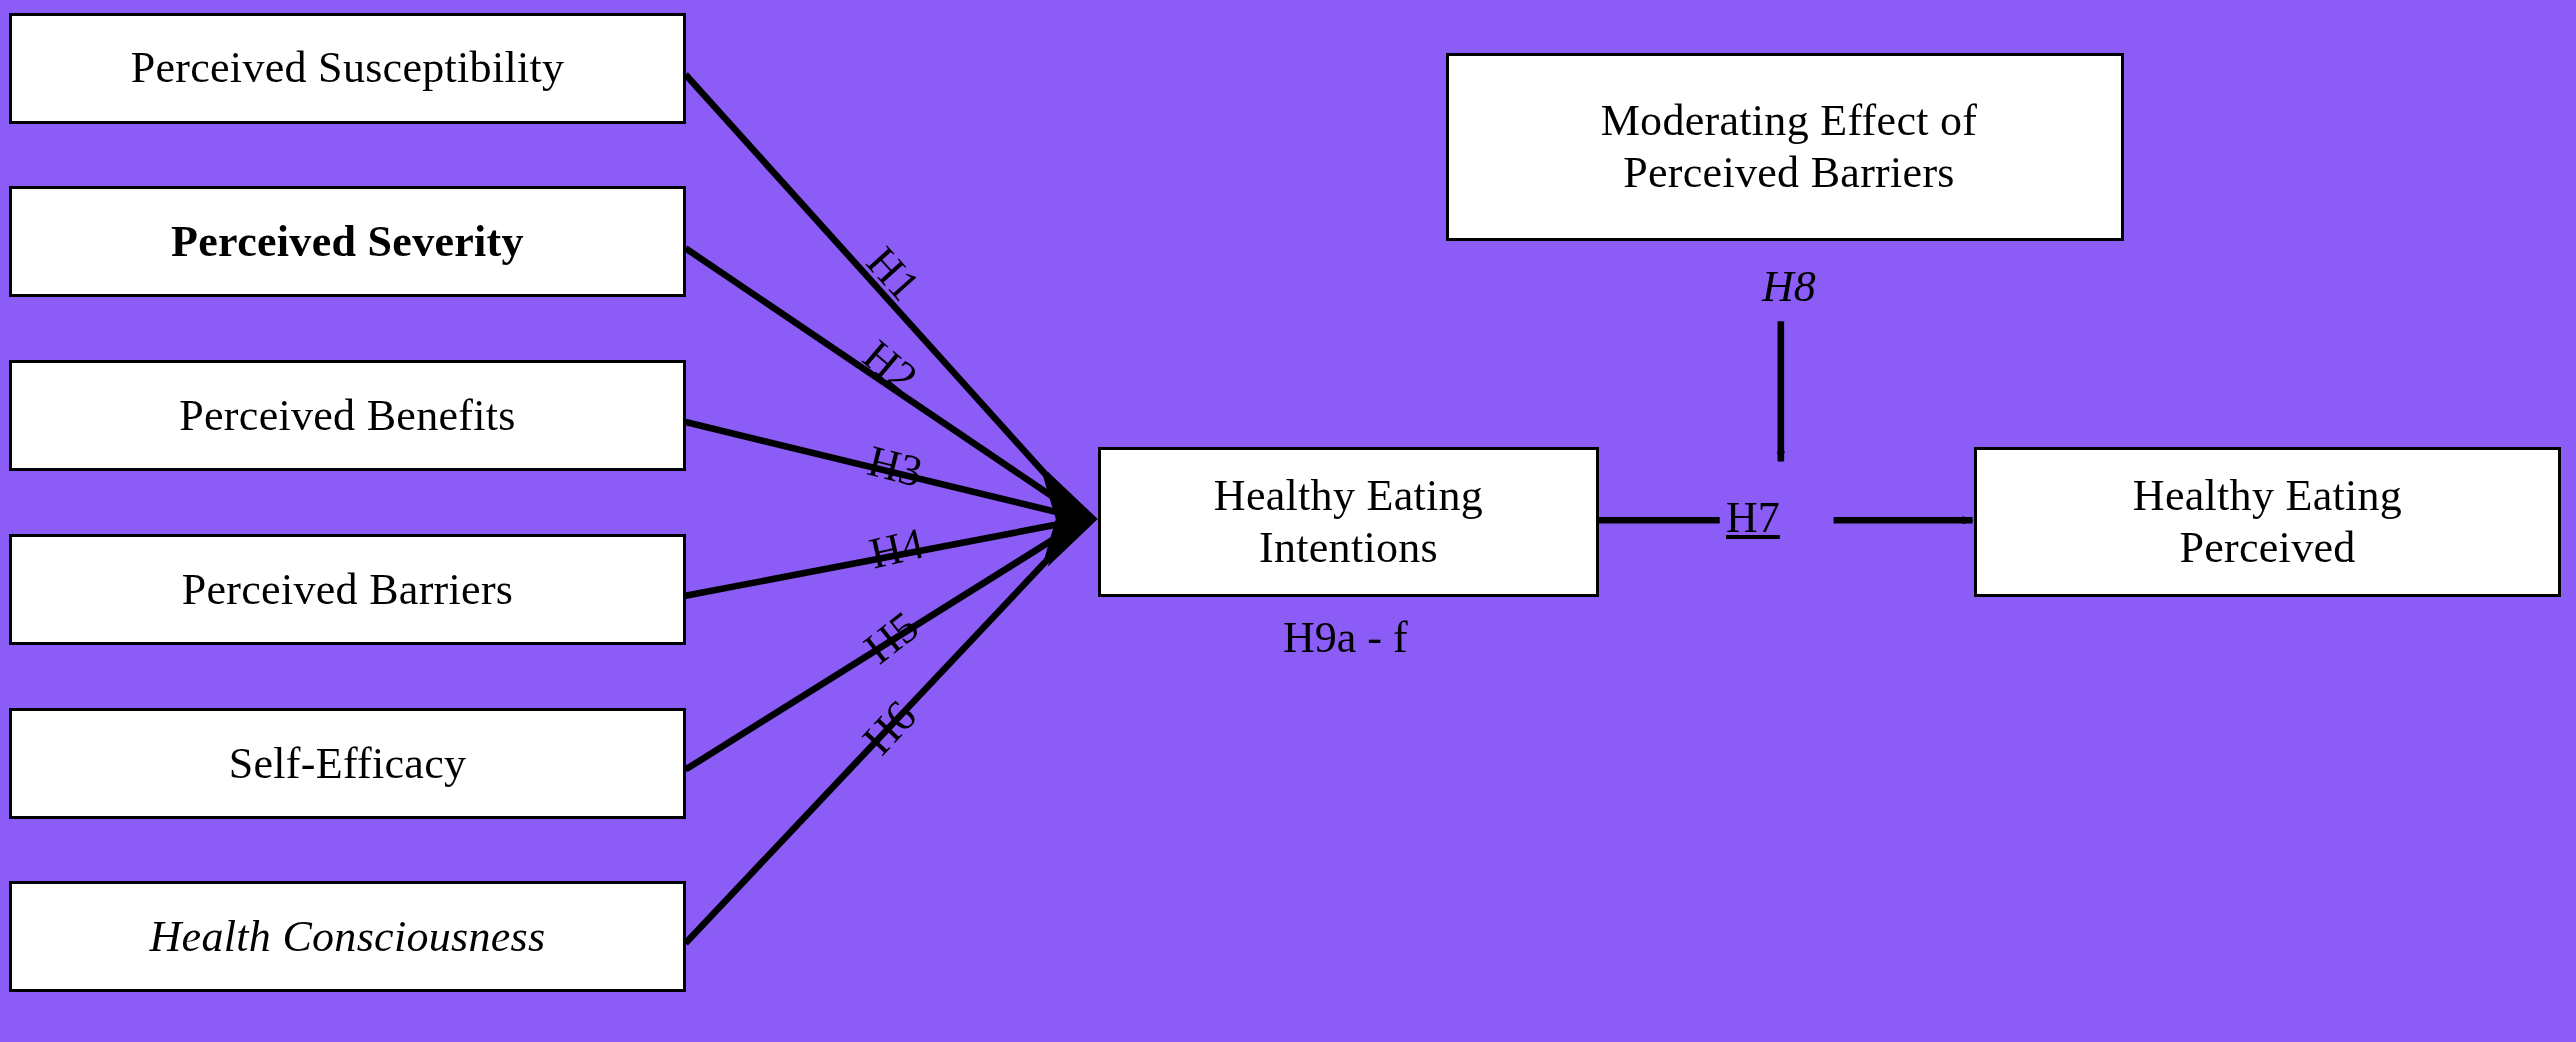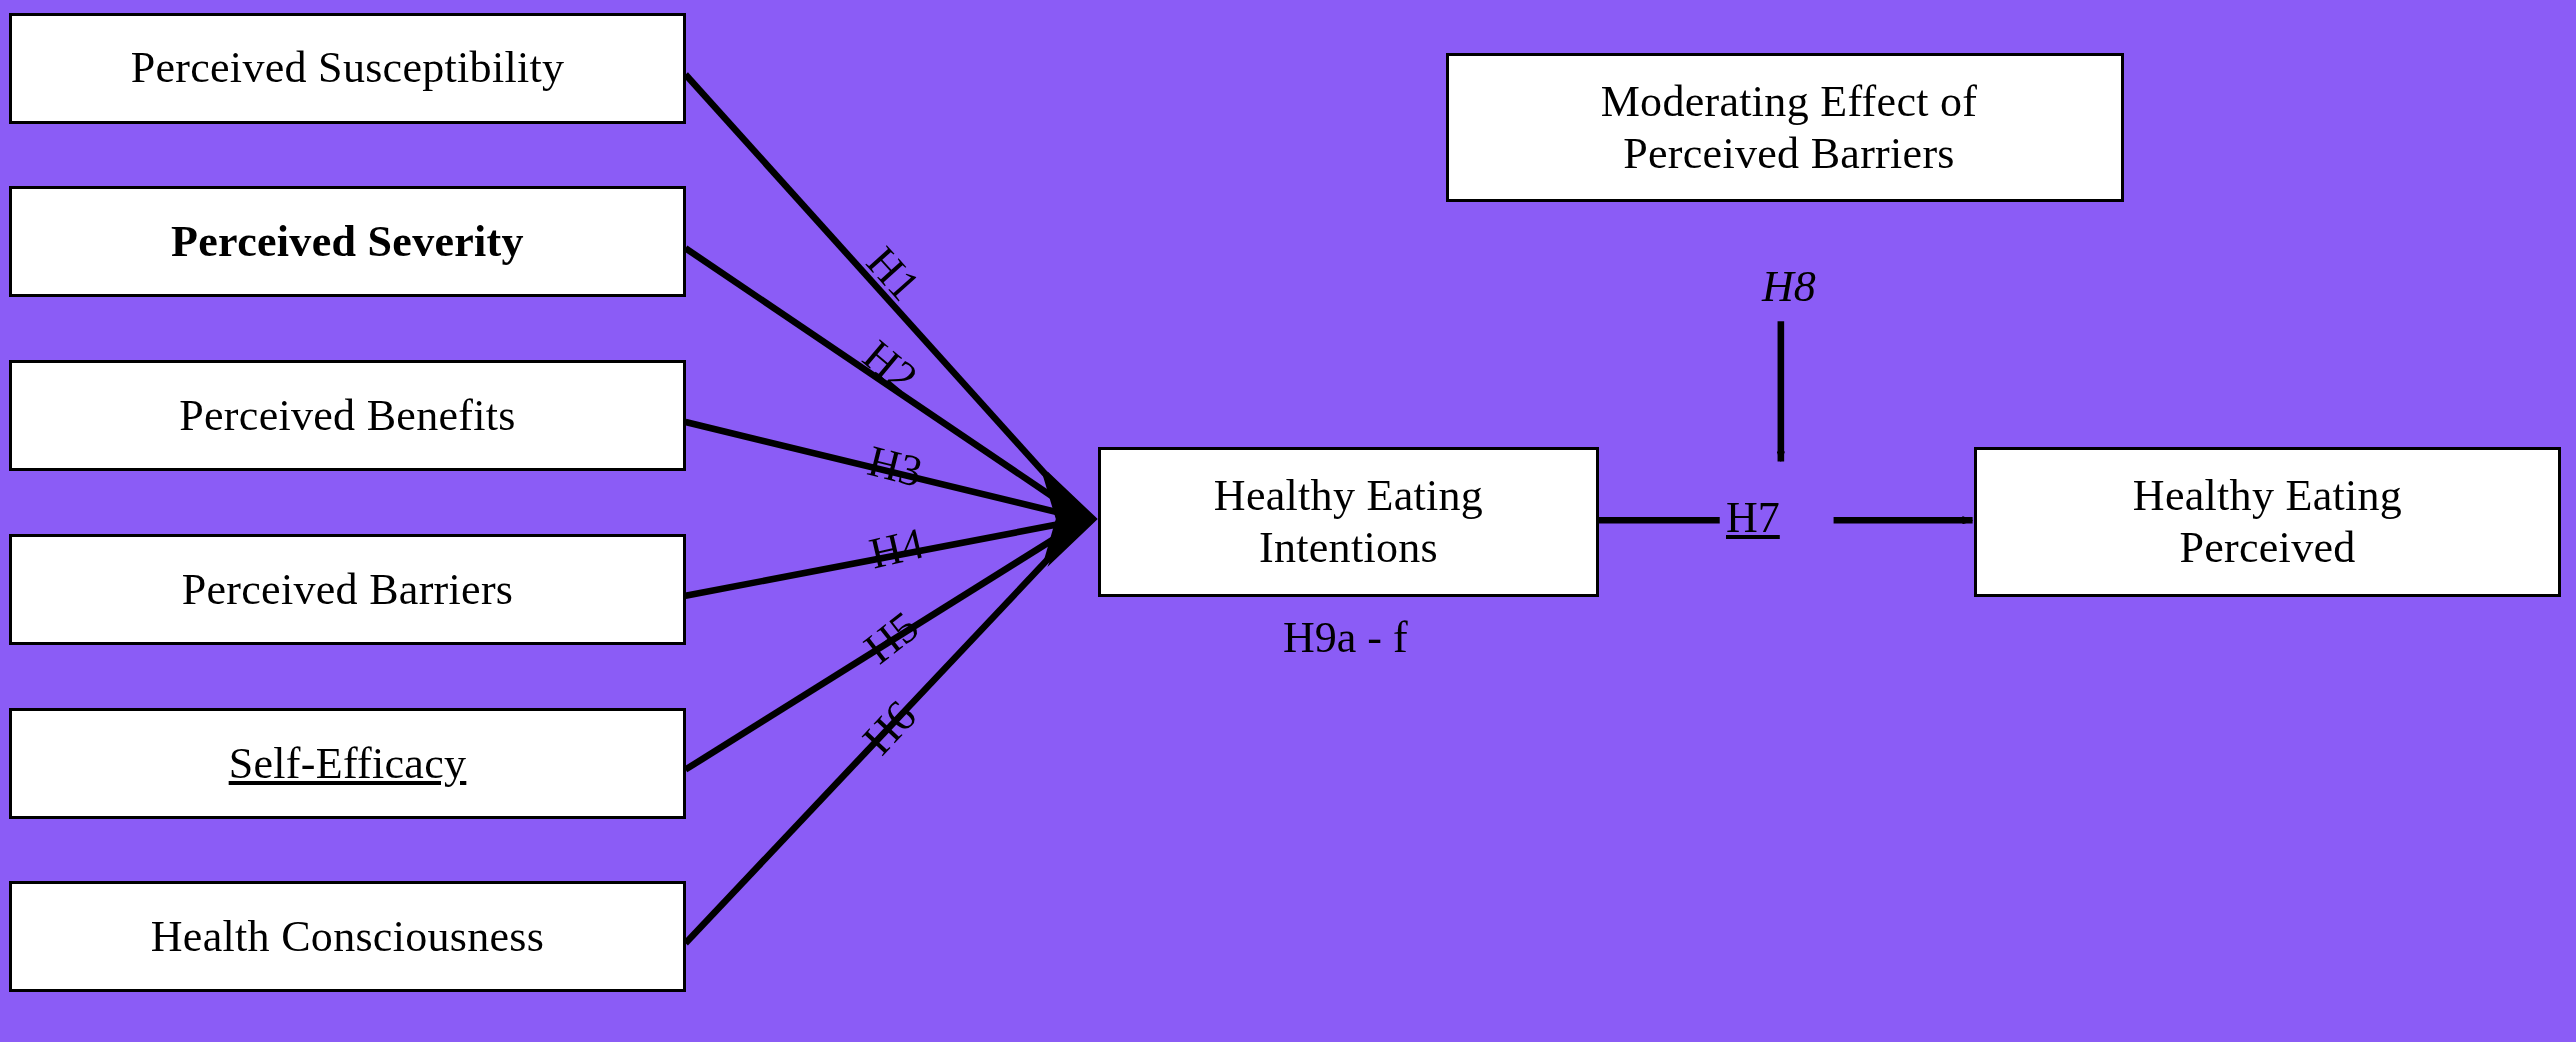--- a/index.html
+++ b/index.html
@@ -103,29 +103,29 @@
   </div>
 
   <div class="node-box" style="left:9px; top:360px; width:677px; height:111px;align-items:center;">
     <span class="node-label">Perceived Benefits</span>
   </div>
 
   <div class="node-box" style="left:9px; top:534px; width:677px; height:111px;">
     <span class="node-label">Perceived Barriers</span>
   </div>
 
-  <div class="node-box" style="left:9px; top:708px; width:677px; height:111px;text-decoration:underline;">
+  <div class="node-box" style="left:9px; top:708px; width:677px; height:111px;">
     <span class="node-label">Self-Efficacy</span>
   </div>
 
-  <div class="node-box" style="left:9px; top:881px; width:677px; height:111px;">
+  <div class="node-box" style="left:9px; top:881px; width:677px; height:111px;font-style:italic;">
     <span class="node-label">Health Consciousness</span>
   </div>
 
-  <div class="node-box" style="left:1446px; top:53px; width:678px; height:149px;padding-left:8px;">
+  <div class="node-box" style="left:1446px; top:53px; width:678px; height:188px;padding-left:8px;">
     <span class="node-label"><span>Moderating Effect of</span><br><span>Perceived Barriers</span></span>
   </div>
 
   <div class="node-box" style="left:1098px; top:447px; width:501px; height:150px;">
     <span class="node-label"><span>Healthy Eating</span><br><span>Intentions</span></span>
   </div>
 
   <div class="node-box" style="left:1974px; top:447px; width:587px; height:150px;">
     <span class="node-label"><span>Healthy Eating</span><br><span>Perceived</span></span>
   </div>

